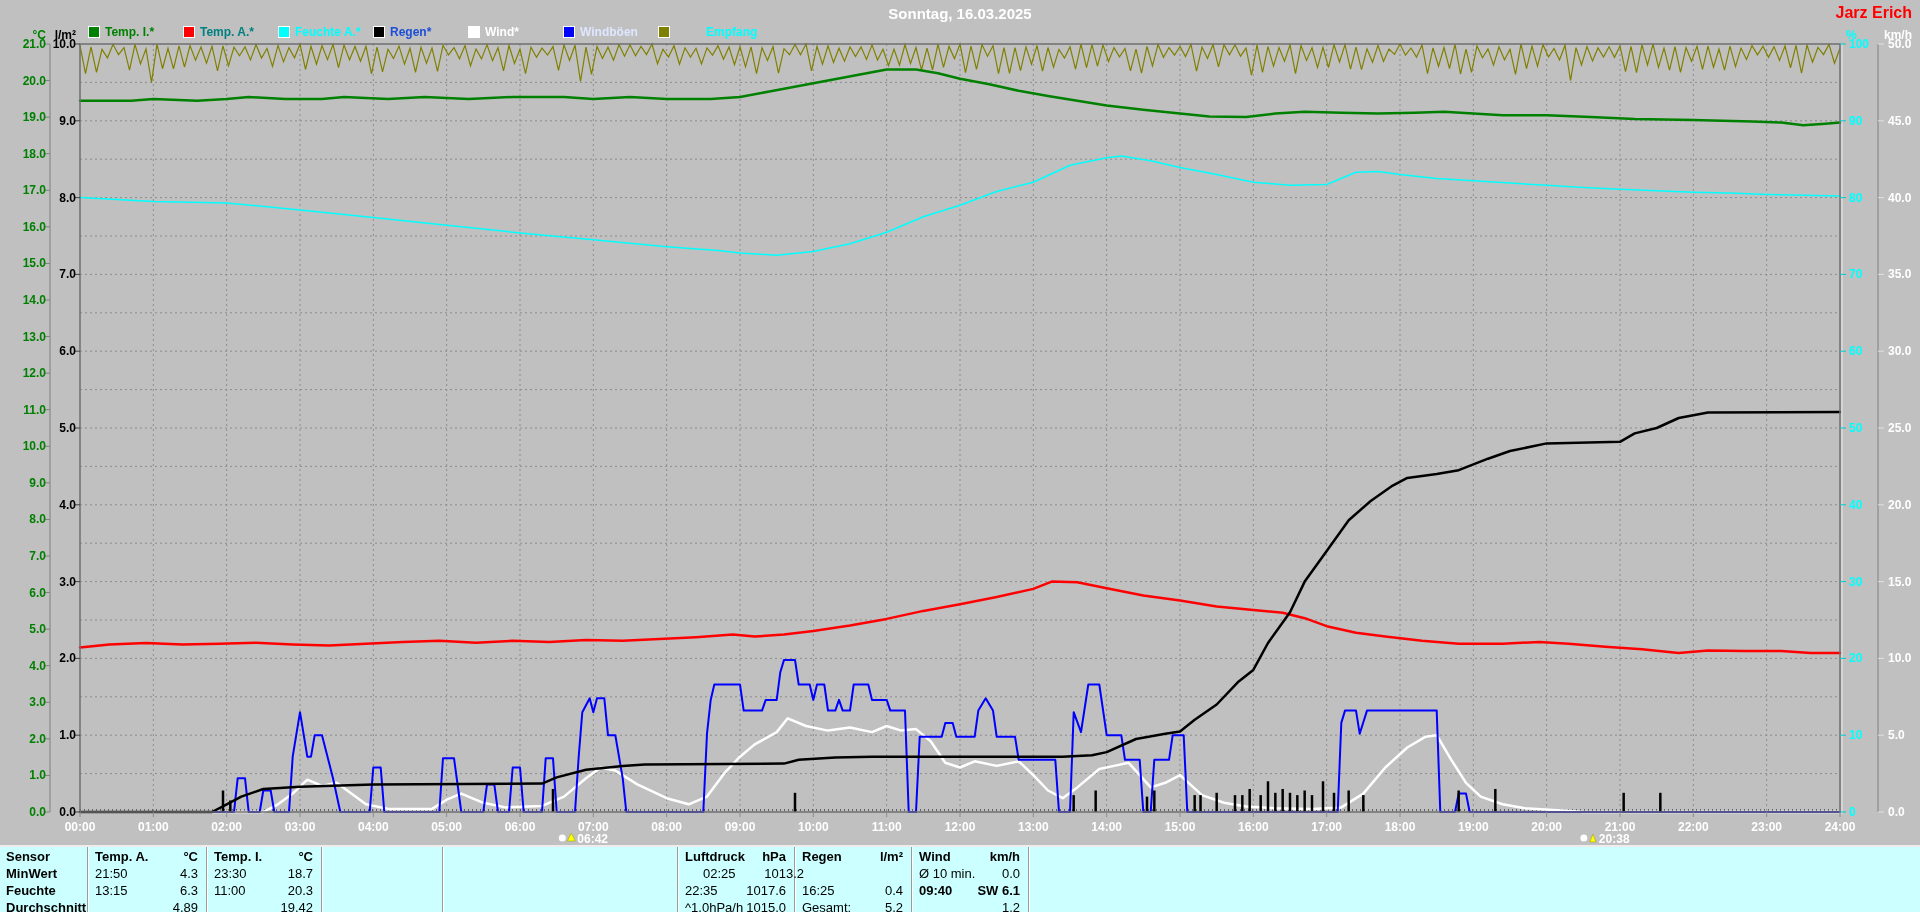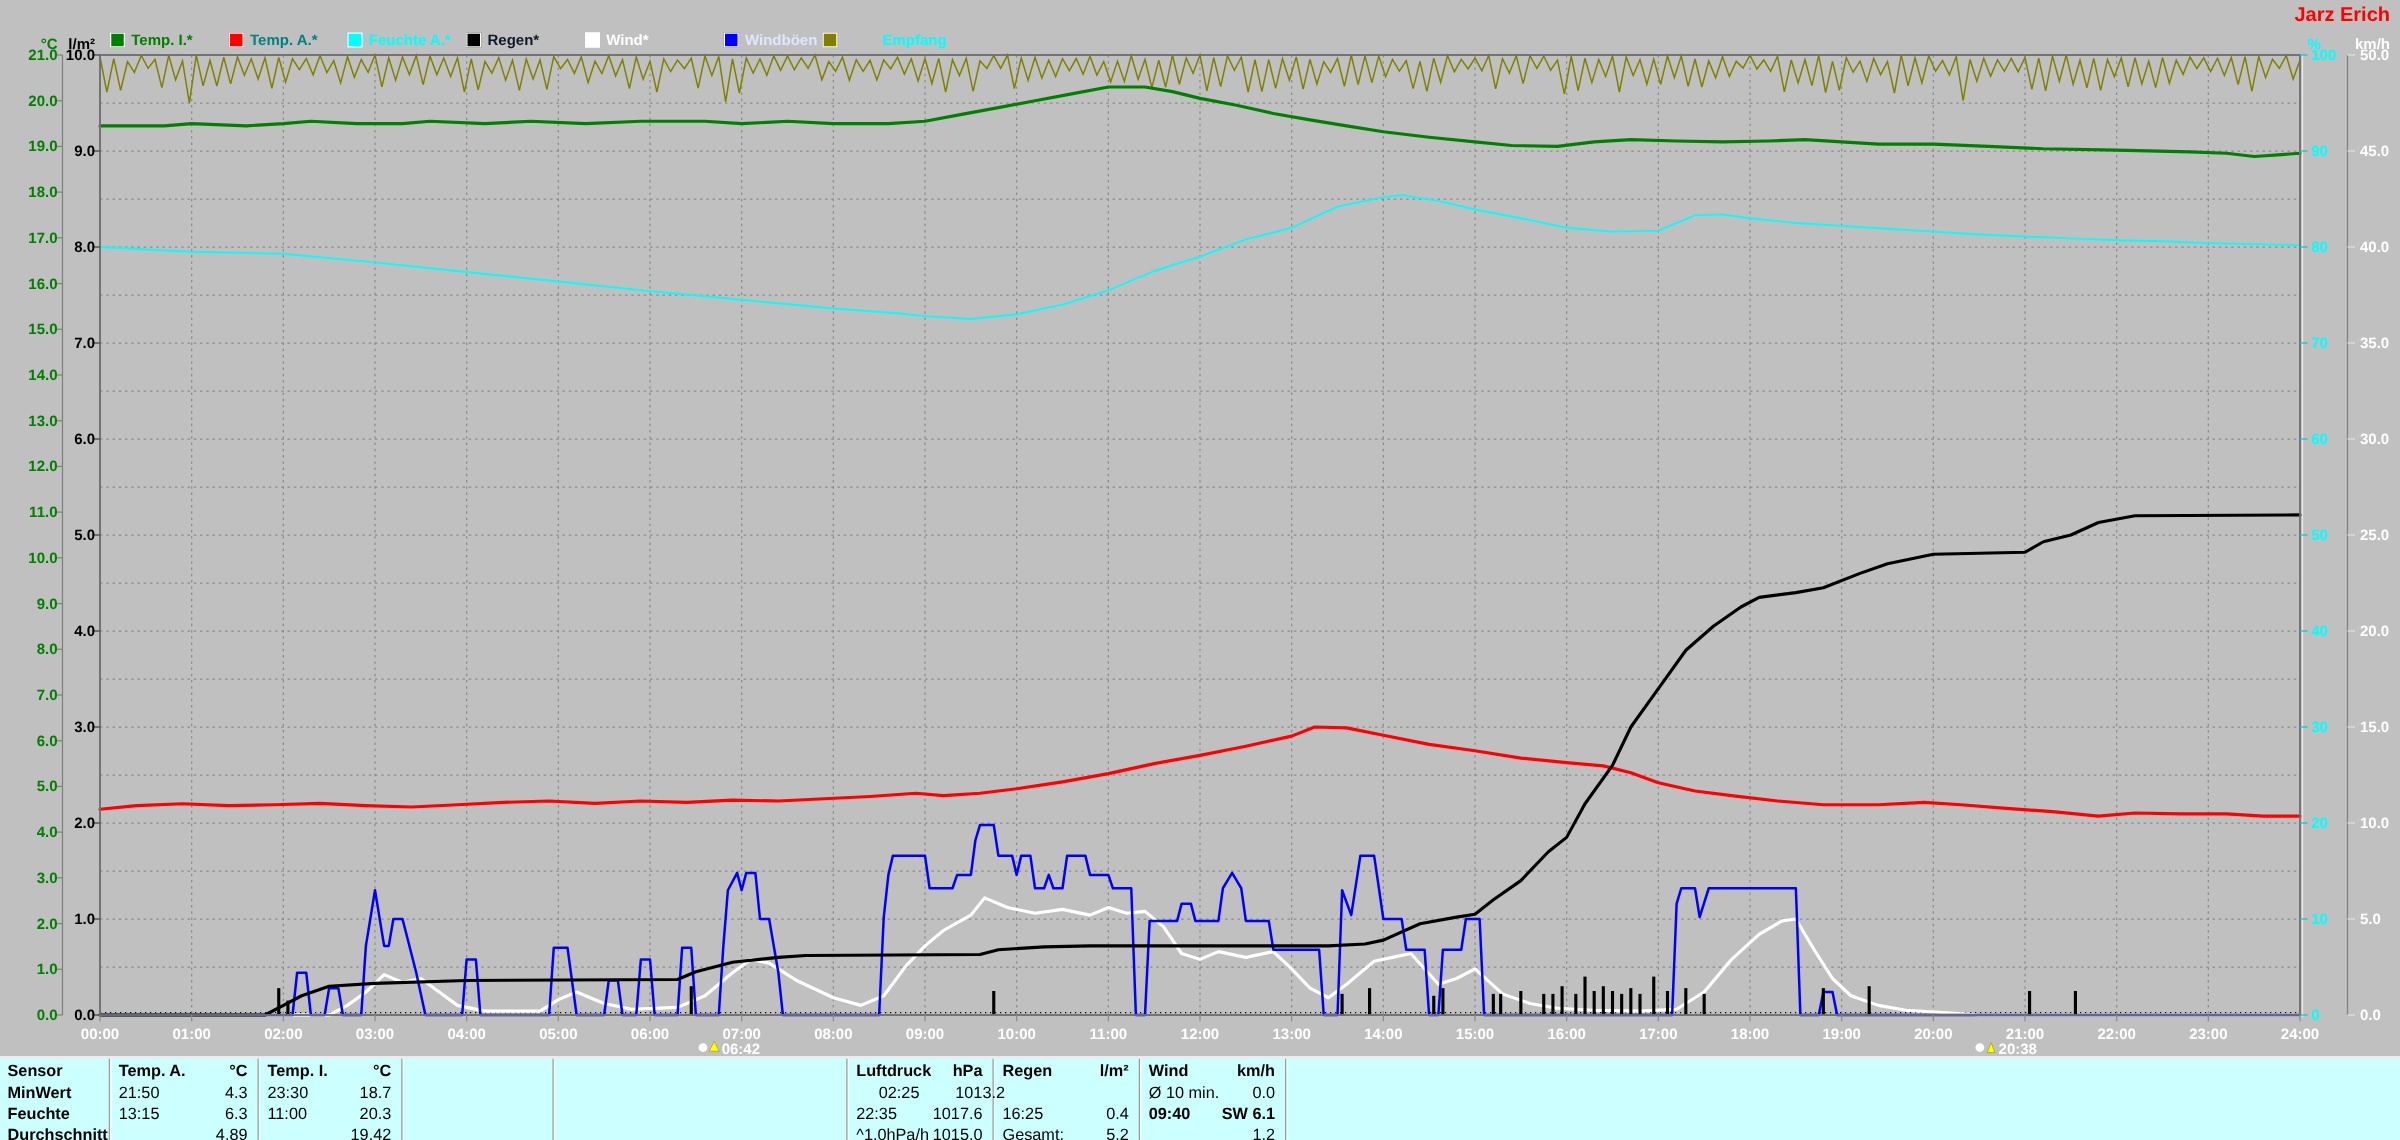--- a/index.html
+++ b/index.html
@@ -275,20 +275,21 @@
       <line x1="1840" y1="812" x2="1840" y2="817" stroke="#8c8c8c"></line>
       <text x="1840" y="831" fill="#ffffff" text-anchor="middle" font-size="12" font-weight="bold" font-family="&quot;Liberation Sans&quot;,sans-serif">24:00</text>
       <circle cx="562.3333333333333" cy="838" r="3.5" fill="#ffffff"></circle>
       <polygon points="567.3333333333333,841 575.3333333333333,841 571.3333333333333,833" fill="#ffff00" stroke="#999900" stroke-width="0.5"></polygon>
       <text x="577.3333333333333" y="843" fill="#ffffff" text-anchor="start" font-size="12" font-weight="bold" font-family="&quot;Liberation Sans&quot;,sans-serif">06:42</text>
       <circle cx="1583.8666666666666" cy="838" r="3.5" fill="#ffffff"></circle>
       <polygon points="1589.8666666666666,842 1595.8666666666666,842 1592.8666666666666,834" fill="#ffff00" stroke="#999900" stroke-width="0.5"></polygon>
       <text x="1598.8666666666666" y="843" fill="#ffffff" text-anchor="start" font-size="12" font-weight="bold" font-family="&quot;Liberation Sans&quot;,sans-serif">20:38</text>
     </svg>
 
+  <div id="title" class="abs">Sonntag, 16.03.2025</div>
   <div id="credit" class="abs">Jarz Erich</div>
 
   <div id="ah-temp" class="abs axhead">°C</div>
   <div id="ah-rain" class="abs axhead">l/m²</div>
   <div id="ah-hum" class="abs axhead">%</div>
   <div id="ah-wind" class="abs axhead">km/h</div>
 
   <div id="legend" class="abs">
       <div class="leg" style="left: 88px;">
         <span class="box" style="background: rgb(0, 128, 0);"></span>
@@ -297,27 +298,27 @@
       <div class="leg" style="left: 183px;">
         <span class="box" style="background: rgb(255, 0, 0);"></span>
         <span style="color: rgb(0, 128, 128);">Temp. A.*</span>
       </div>
       <div class="leg" style="left: 278px;">
         <span class="box" style="background: rgb(0, 255, 255);"></span>
         <span style="color: rgb(0, 255, 255);">Feuchte A.*</span>
       </div>
       <div class="leg" style="left: 373px;">
         <span class="box" style="background: rgb(0, 0, 0);"></span>
-        <span style="color: #0f172a;">Regen*</span>
+        <span style="color: #1d4ed8;">Regen*</span>
       </div>
       <div class="leg" style="left: 468px;">
         <span class="box" style="background: rgb(255, 255, 255);"></span>
         <span style="color: rgb(255, 255, 255);">Wind*</span>
       </div>
-      <div class="leg" style="left: 579px;">
+      <div class="leg" style="left: 563px;">
         <span class="box" style="background: rgb(0, 0, 255);"></span>
         <span style="color: rgb(223, 230, 255);">Windböen</span>
       </div>
       <div class="leg" style="left: 658px;">
         <span class="box" style="background: rgb(128, 128, 0);"></span>
         <span style="color: rgb(0, 255, 255); padding-left: 31px;">Empfang</span>
       </div>
     </div>
 
   <div id="summary-table" class="abs">

